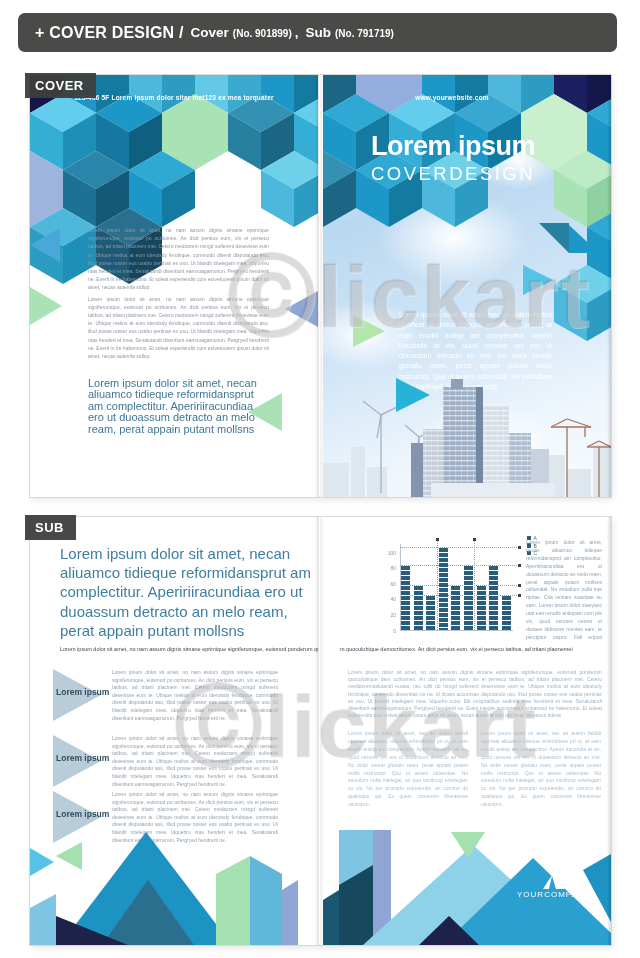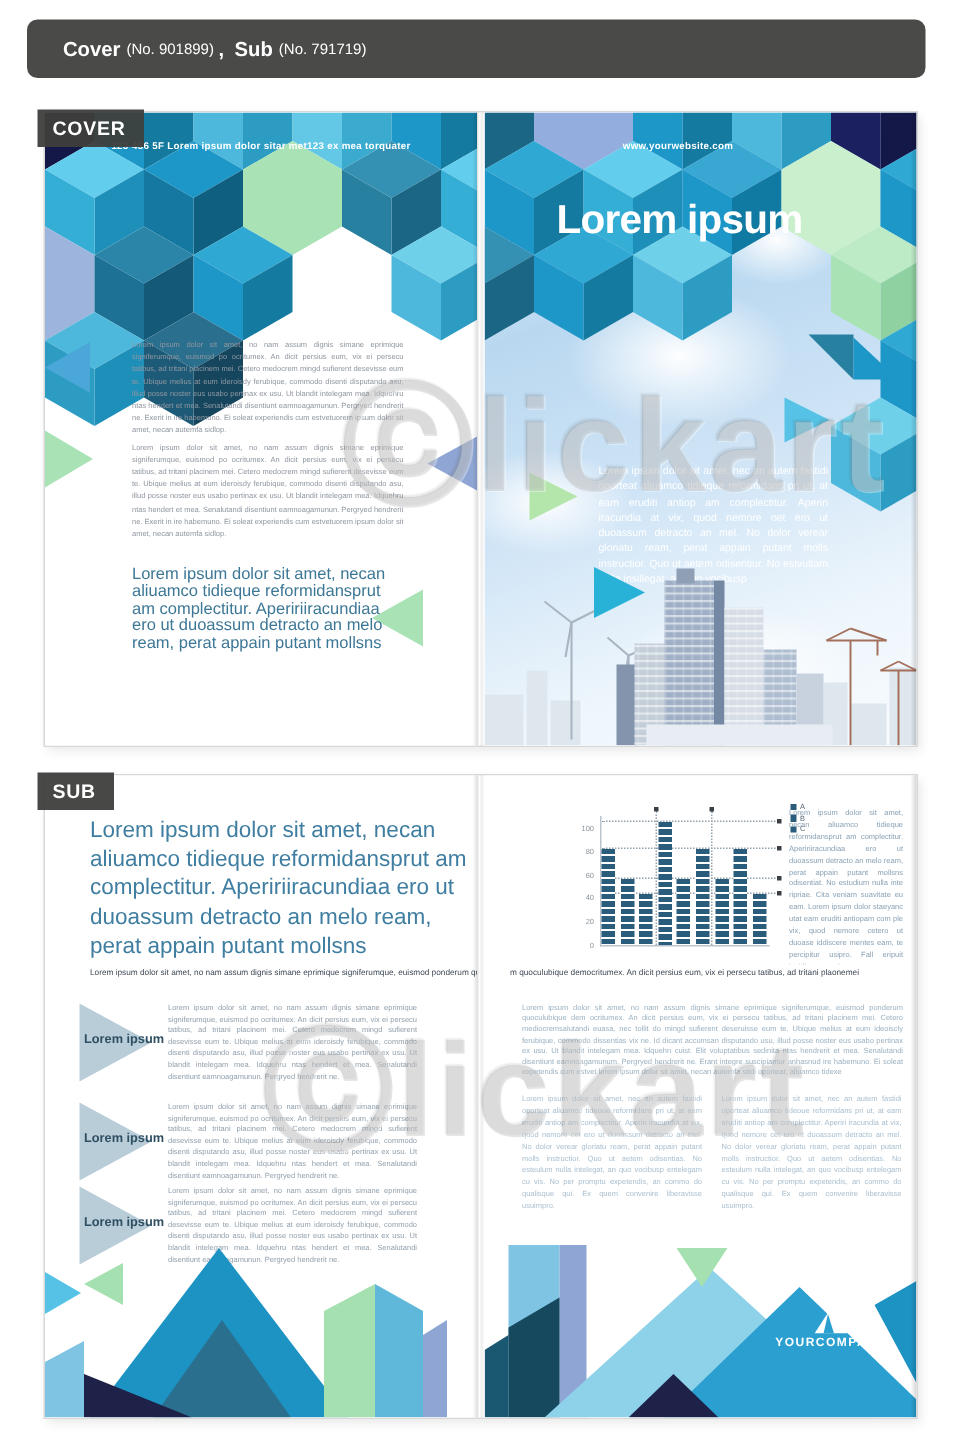--- a/index.html
+++ b/index.html
@@ -3,21 +3,21 @@
 <meta charset="utf-8">
 <style>
   html,body{margin:0;padding:0;}
   body{width:640px;height:958px;position:relative;background:#ffffff;overflow:hidden;
        font-family:"Liberation Sans",sans-serif;}
   
   .hdr{position:absolute;left:18px;top:13px;width:599px;height:39px;background:#4a4a48;
        border-radius:7px;color:#fff;display:flex;align-items:center;padding-left:17px;box-sizing:border-box;}
   .hdr b{font-size:16px;font-weight:bold;letter-spacing:.2px;}
   .hdr .mid{font-size:13.5px;font-weight:bold;margin-left:7px;}
-  .hdr .no{font-size:10px;font-weight:normal;margin-left:4px;position:relative;top:1px;}
+  .hdr .no{font-size:10px;font-weight:bold;margin-left:4px;position:relative;top:1px;}
   .hdr .cm{font-size:13.5px;font-weight:bold;margin-left:3px;}
   
   .spread{position:absolute;left:30px;width:581px;background:#fff;
           box-shadow:0 0 0 1px #d8d8d8,2px 3px 7px rgba(0,0,0,.10);}
   #coverSpread{top:75px;height:422px;}
   #subSpread{top:517px;height:428px;}
   .page{position:absolute;top:0;width:288px;height:100%;overflow:hidden;background:#fff;}
   .page.l{left:0;} .page.r{left:293px;width:288px;}
   .gutter{position:absolute;left:285px;top:0;bottom:0;width:8px;z-index:28;
           background:linear-gradient(to right,rgba(0,0,0,0) 0%,rgba(0,0,0,.12) 42%,rgba(255,255,255,.95) 55%,rgba(0,0,0,.07) 78%,rgba(0,0,0,0) 100%);}
@@ -68,31 +68,32 @@
   .chart-plot .guide{position:absolute;left:0;right:-6px;border-top:1px dotted #93a3ae;z-index:2;}
   .chart-plot .gmark{position:absolute;right:-8px;width:3px;height:3px;background:#3a3f44;z-index:4;}
   .chart-plot .vsep{position:absolute;top:-4px;bottom:0;border-left:1px dotted #93a3ae;z-index:2;}
   .chart-plot .vmark{position:absolute;top:-6px;width:3px;height:3px;background:#3a3f44;z-index:4;}
   .chart-legend{position:absolute;right:0px;top:-2px;}
   .lgrow{display:flex;align-items:center;margin-bottom:1.5px;}
   .lgrow i{width:4.5px;height:4.5px;background:#2a5d7c;display:inline-block;margin-right:2px;}
   .lgrow span{font-size:5px;color:#5a6670;}
   
   .logo{position:absolute;left:185px;top:355px;width:92px;text-align:center;z-index:12;color:#fff;}
-  .logo .lname{font-size:8px;font-weight:bold;letter-spacing:1px;margin-top:1px;}
+  .logo .lname{font-size:8px;font-weight:normal;letter-spacing:1px;margin-top:1px;}
   
   .wm{position:absolute;z-index:45;font-size:88px;font-weight:bold;color:rgba(130,130,130,.20);
       letter-spacing:2px;pointer-events:none;white-space:nowrap;
       text-shadow:1px 1px 0 rgba(255,255,255,.35),-1px -1px 1px rgba(90,90,90,.12);}
   svg{display:block;}
 </style>
 </head>
 <body>
 
 <div class="hdr">
+  <b>+ COVER DESIGN /</b>
   <span class="mid">Cover</span>
   <span class="no">(No. 901899)</span>
   <span class="cm">,</span>
   <span class="mid">Sub</span>
   <span class="no">(No. 791719)</span>
 </div>
 
 <div class="spread" id="coverSpread">
   <div class="seclab">COVER</div>
 
@@ -160,20 +161,21 @@
       <use href="#cube" x="264" y="114" style="--t:#bdebc6;--l:#a9e3b5;--r:#8fd1a0"></use>
       <use href="#cube" x="297" y="171" style="--t:#2fa9d4;--l:#1d96c8;--r:#147a9f"></use>
       <use href="#cube" x="264" y="228" style="--t:#6fd0ea;--l:#4db8dc;--r:#2d9cc2"></use>
       <polygon points="216,148 246,148 246,178" fill="#27809f"></polygon>
       <polygon points="246,150 276,178 246,178" fill="#1d96c8"></polygon>
       <polygon points="200,190 230,205 200,220" fill="#56c3e6"></polygon>
     </svg>
     <div class="addr" style="right:30px;">www.yourwebsite.com</div>
     <div class="cvr-title">
       <div class="t1">Lorem ipsum</div>
+      <div class="t2">COVERDESIGN</div>
     </div>
     <div class="tri" style="left:30px;top:240px;border-top:16px solid transparent;border-bottom:16px solid transparent;border-left:32px solid #b4e6ac;"></div>
     <div class="overlay-txt">Lorem ipsum dolor sit amet, nec an autem fastidi oporteat aliuamco tidieque reformidans pri ut, at eam eruditi antiop am complectitur. Aperiri iracundia at vix, quod nemore oet ero ut duoassum detracto an mel. No dolor verear gloriatu ream, perat appain putant molls instructior. Quo ut aetem odisentiur. No estvultam nulla insillegat, an quo vocibusp</div>
     <div class="tri" style="left:73px;top:303px;border-top:17px solid transparent;border-bottom:17px solid transparent;border-left:34px solid #29b2d8;z-index:7;"></div>
 
     <svg width="288" height="122" viewBox="0 0 288 122" style="position:absolute;left:0;top:300px;z-index:6;">
       <defs>
         <pattern id="win" width="6" height="5" patternUnits="userSpaceOnUse">
           <rect width="6" height="5" fill="none"></rect>
           <rect y="0" width="6" height="1.4" fill="rgba(255,255,255,.55)"></rect>

